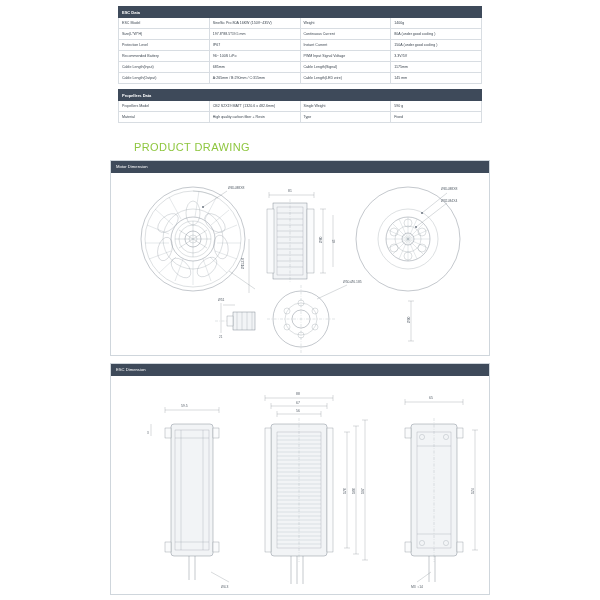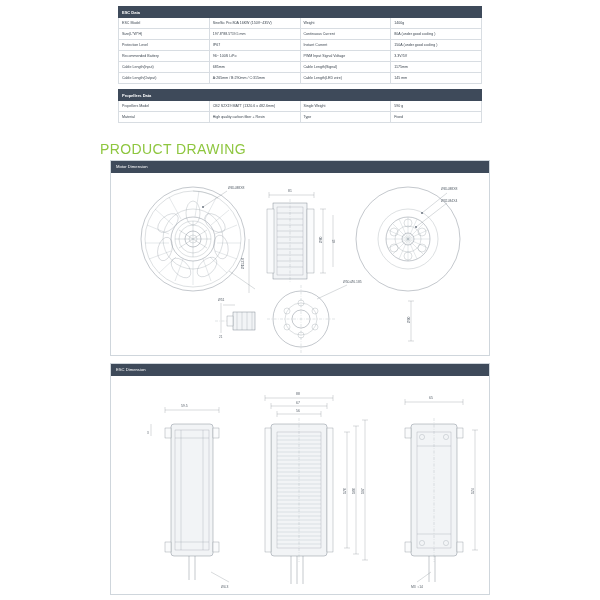--- a/index.html
+++ b/index.html
@@ -47,22 +47,22 @@
     font-size: 4px;
     font-weight: bold;
     padding: 2.5px 3px;
     height: 11px;
   }
   .gap { height: 5px; }
 
   
   .product-drawing-title {
     position: absolute;
-    left: 100px; top: 141px;
-    font-size: 14px;
+    left: 134px; top: 141px;
+    font-size: 11px;
     letter-spacing: .4px;
     color: #8ec63f;
     font-family: "Liberation Sans", sans-serif;
   }
 
   
   .panel {
     position: absolute;
     border: 1px solid #cfd6dc;
     background: #ffffff;

